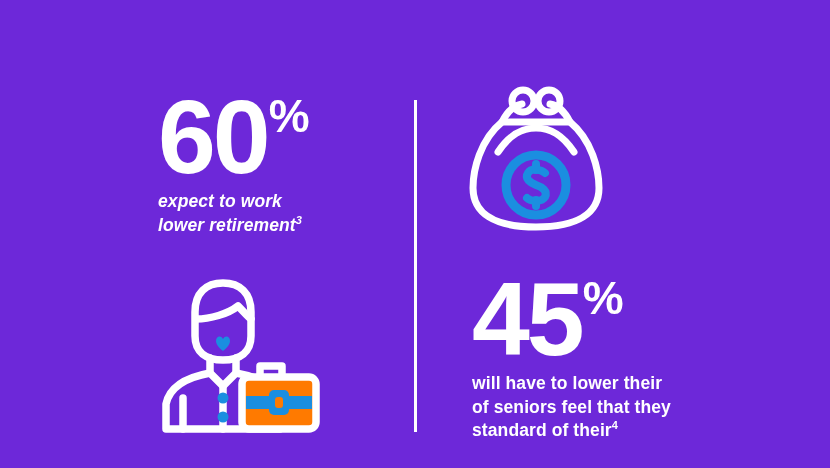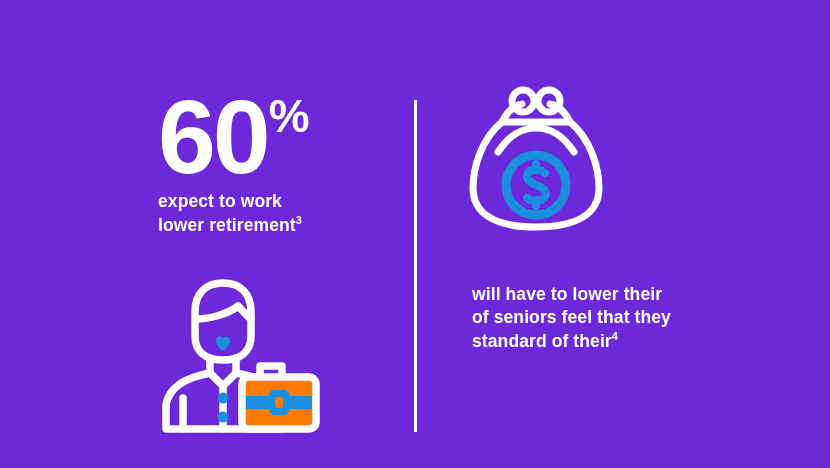--- a/index.html
+++ b/index.html
@@ -61,21 +61,21 @@
     letter-spacing: 0.1px;
     white-space: nowrap;
   }
   .stat-caption sup {
     font-size: 11px;
     vertical-align: super;
     line-height: 0;
   }
 
   #stat-60 { left: 158px; top: 93px; }
-  #stat-60 .stat-caption { margin-top: 8px; }
+  #stat-60 .stat-caption { margin-top: 8px; font-style: italic; }
 
   #stat-45 { left: 472px; top: 275px; }
   #stat-45 .stat-caption { margin-top: 8px; }
 
   
   .icon-wrap { position: absolute; }
   #purse-icon-wrap { left: 468px; top: 86px; width: 136px; height: 146px; }
   #worker-icon-wrap { left: 158px; top: 278px; width: 162px; height: 156px; }
   .icon-wrap svg { display: block; width: 100%; height: 100%; }
 </style>
@@ -88,20 +88,21 @@
 
   <div class="stat" id="stat-60">
     <span class="stat-number"><span>60</span><span class="pct">%</span></span>
     <div class="stat-caption">
       <div>expect to work</div>
       <div><span>lower retirement</span><sup>3</sup></div>
     </div>
   </div>
 
   <div class="stat" id="stat-45">
+    <span class="stat-number"><span>45</span><span class="pct">%</span></span>
     <div class="stat-caption">
       <div>will have to lower their</div>
       <div>of seniors feel that they</div>
       <div><span>standard of their</span><sup>4</sup></div>
     </div>
   </div>
 
   <div class="icon-wrap" id="purse-icon-wrap">
     <svg viewBox="0 0 136 146" xmlns="http://www.w3.org/2000/svg" aria-hidden="true">
       <g fill="none" stroke="#FFFFFF" stroke-width="7" stroke-linecap="round" stroke-linejoin="round">

